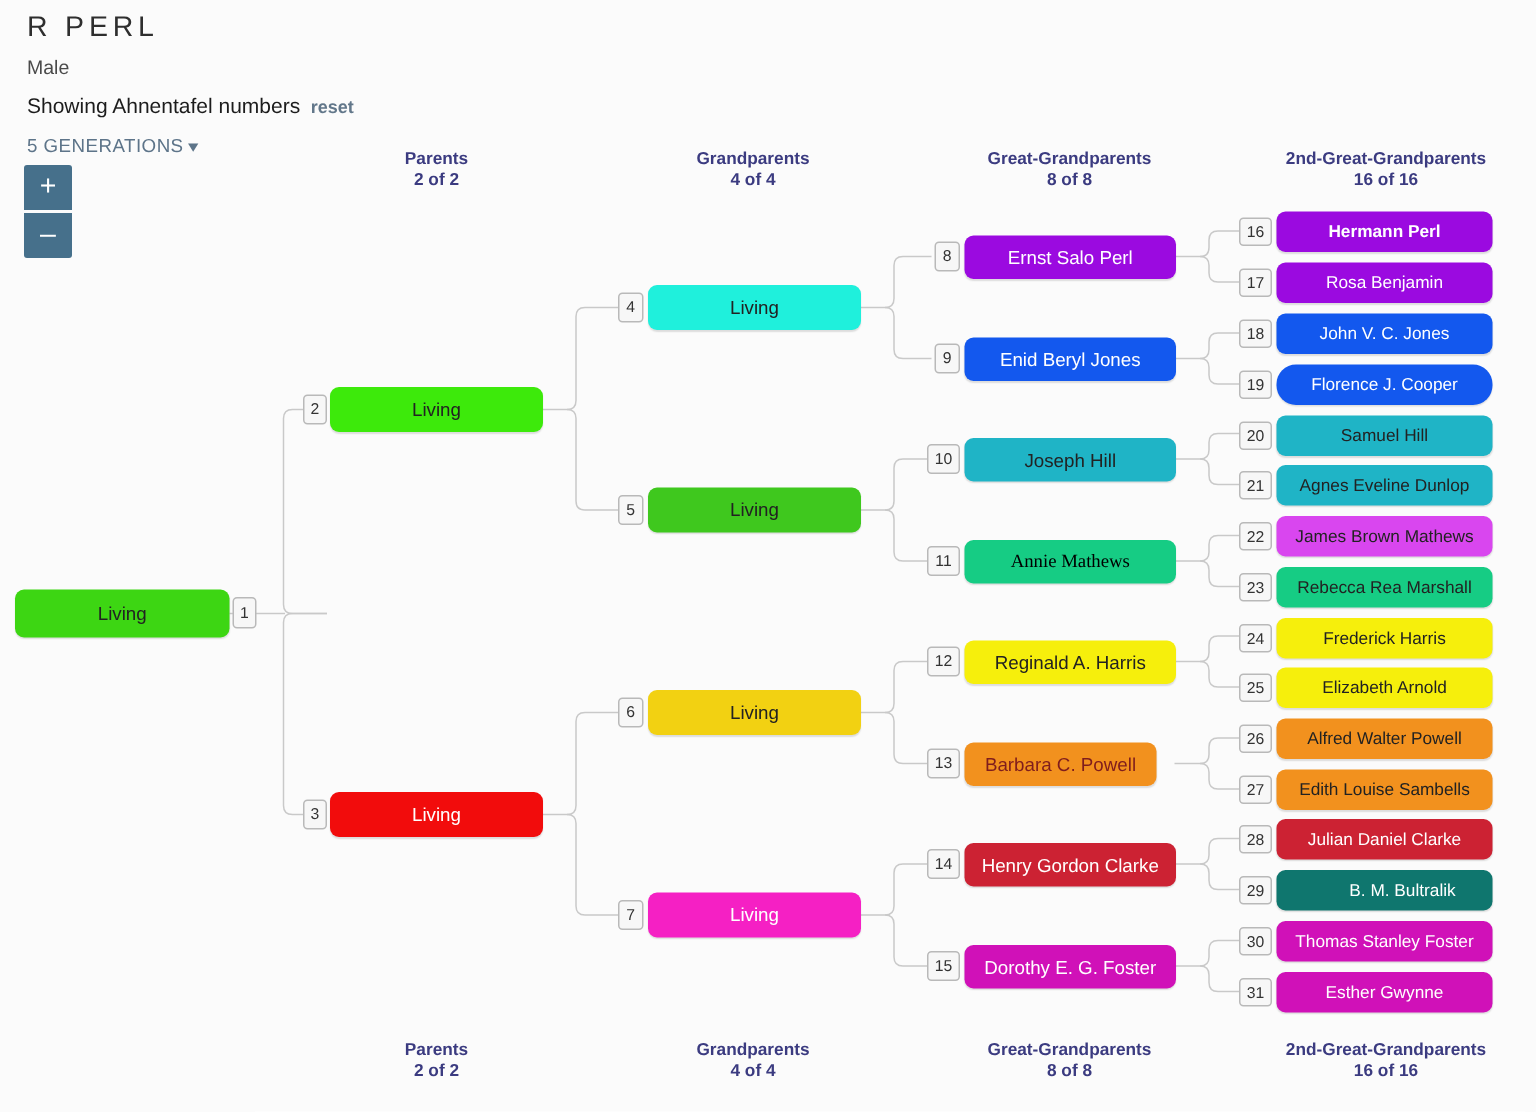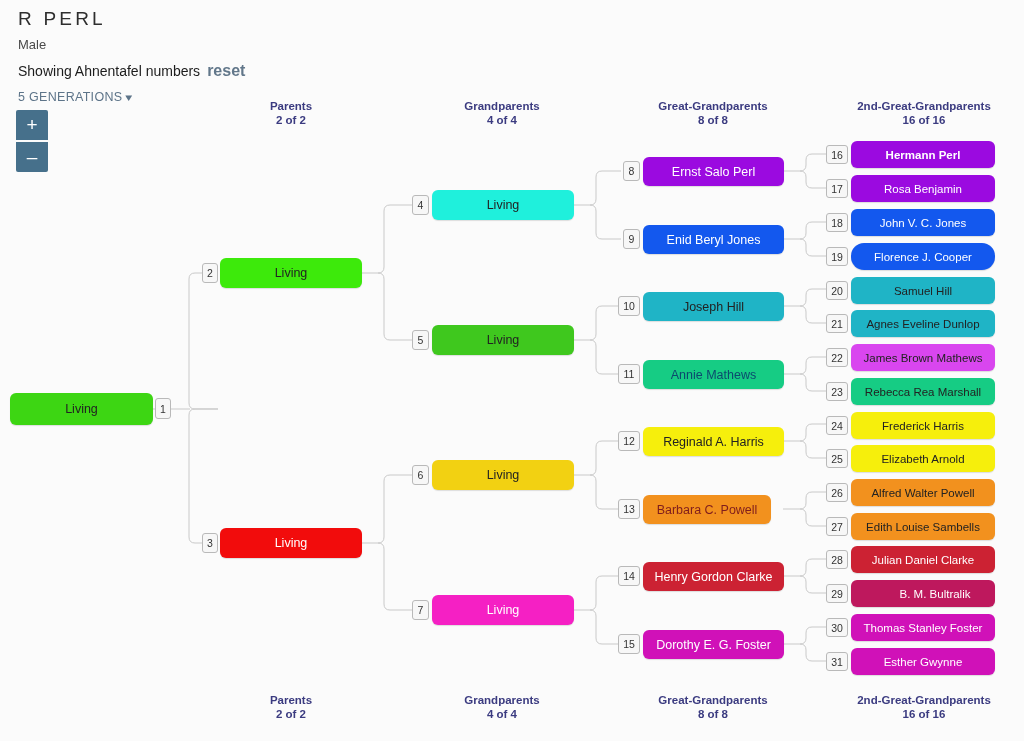--- a/index.html
+++ b/index.html
@@ -40,21 +40,21 @@
   .showing-line {
     position: absolute;
     left: 18px;
     top: 62px;
     font-size: 14px;
     color: #1c1c1c;
     white-space: nowrap;
   }
   .showing-line .reset-link {
     color: #62778a;
-    font-size: 16px;
+    font-size: 12px;
     font-weight: 700;
     margin-left: 7px;
     cursor: pointer;
   }
   .gen-select {
     position: absolute;
     left: 18px;
     top: 90px;
     font-size: 12.5px;
     color: #5d7489;
@@ -312,21 +312,21 @@
   <div class="node" style="left: 643px; top: 225px; width: 141px; height: 29px; background: rgb(19, 88, 238); color: rgb(255, 255, 255);">
     <span>Enid Beryl Jones</span>
   </div>
   <div class="badge" style="left:623px; top:229px; width:17px; height:20px;">9</div>
 
   <div class="node" style="left: 643px; top: 292px; width: 141px; height: 29px; background: rgb(31, 180, 198); color: rgb(34, 34, 34);">
     <span>Joseph Hill</span>
   </div>
   <div class="badge" style="left:618px; top:296px; width:22px; height:20px;">10</div>
 
-  <div class="node" style="left: 643px; top: 360px; width: 141px; height: 29px; background: rgb(22, 204, 132); color: #0c4a6e;">
+  <div class="node" style="left: 643px; top: 360px; width: 141px; height: 29px; background: rgb(22, 204, 132); color: #000000; font-family: Liberation Serif, serif;">
     <span>Annie Mathews</span>
   </div>
   <div class="badge" style="left:618px; top:364px; width:22px; height:20px;">11</div>
 
   <div class="node" style="left: 643px; top: 427px; width: 141px; height: 29px; background: rgb(246, 239, 12); color: rgb(34, 34, 34);">
     <span>Reginald A. Harris</span>
   </div>
   <div class="badge" style="left:618px; top:431px; width:22px; height:20px;">12</div>
 
   <div class="node" style="left: 643px; top: 495px; width: 128px; height: 29px; background: rgb(242, 145, 30); color: #7f1d1d;">
@@ -402,21 +402,21 @@
   <div class="node small" style="left: 851px; top: 513px; width: 144px; height: 27px; background: rgb(242, 145, 30); color: rgb(34, 34, 34);">
     <span>Edith Louise Sambells</span>
   </div>
   <div class="badge" style="left:826px; top:517px; width:22px; height:19px;">27</div>
 
   <div class="node small" style="left: 851px; top: 546px; width: 144px; height: 27px; background: rgb(204, 34, 51); color: rgb(255, 255, 255);">
     <span>Julian Daniel Clarke</span>
   </div>
   <div class="badge" style="left:826px; top:550px; width:22px; height:19px;">28</div>
 
-  <div class="node small" style="left: 851px; top: 580px; width: 144px; height: 27px; background: #be185d; color: rgb(255, 255, 255); padding-left: 24px;">
+  <div class="node small" style="left: 851px; top: 580px; width: 144px; height: 27px; background: #0f766e; color: rgb(255, 255, 255); padding-left: 24px;">
     <span>B. M. Bultralik</span>
   </div>
   <div class="badge" style="left:826px; top:584px; width:22px; height:19px;">29</div>
 
   <div class="node small" style="left: 851px; top: 614px; width: 144px; height: 27px; background: rgb(208, 17, 184); color: rgb(255, 255, 255);">
     <span>Thomas Stanley Foster</span>
   </div>
   <div class="badge" style="left:826px; top:618px; width:22px; height:19px;">30</div>
 
   <div class="node small" style="left: 851px; top: 648px; width: 144px; height: 27px; background: rgb(208, 17, 184); color: rgb(255, 255, 255);">

